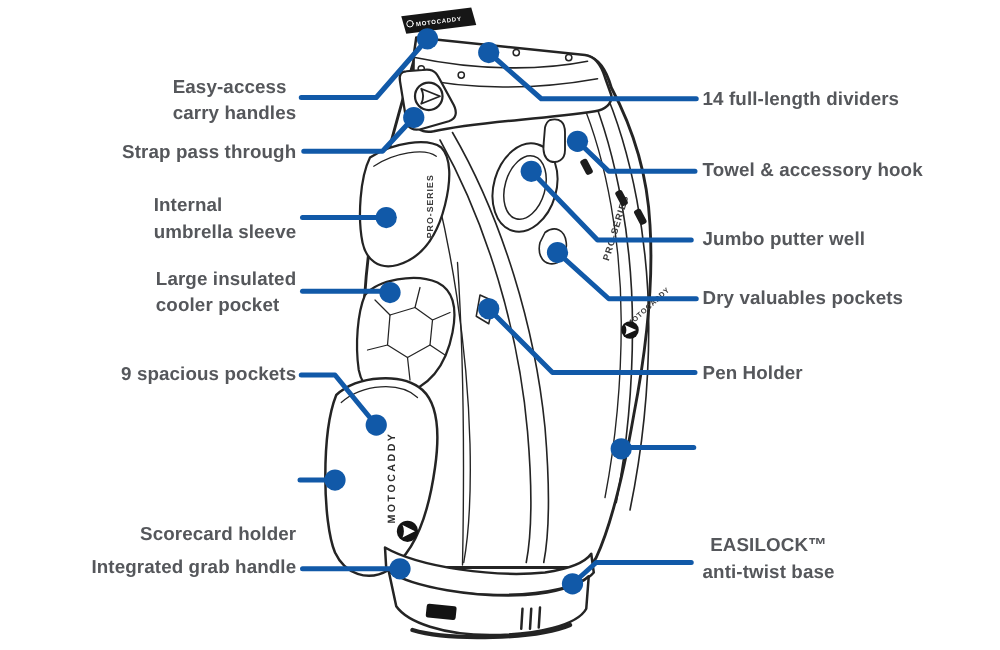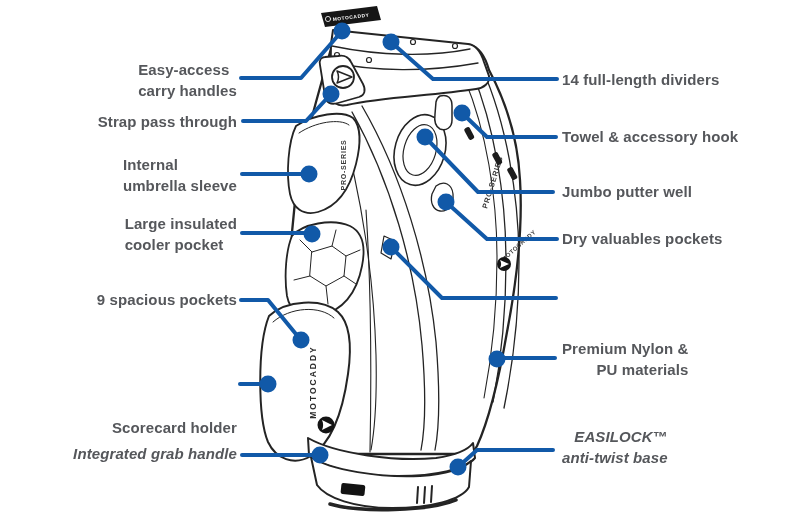--- a/index.html
+++ b/index.html
@@ -18,21 +18,21 @@
   .callout-label{
     position:absolute;
     font-weight:bold;
     font-size:15px;
     line-height:21px;
     color:var(--label-text);
     white-space:pre-line;
     letter-spacing:0.1px;
   }
   .callout-label.left{ text-align:left; }
-  .callout-label.right{ text-align:right; }
+  .callout-label.right{ text-align:center; }
   svg .art{ stroke:var(--line-art); }
   svg .leader{ stroke:var(--leader-blue); stroke-width:4; fill:none; stroke-linecap:round; stroke-linejoin:round; }
   svg .leader-dot{ fill:var(--leader-blue); stroke:none; }
   svg text{ stroke:none; }
 </style>
 </head>
 <body>
 
 <div id="scene">
 
@@ -187,24 +187,23 @@
 
   <div class="callout-label left" style="top:59px;  right:563px;">Easy-access
 carry handles</div>
   <div class="callout-label left" style="top:111px; right:563px;">Strap pass through</div>
   <div class="callout-label left" style="top:154px; right:563px;">Internal
 umbrella sleeve</div>
   <div class="callout-label left" style="top:213px; right:563px;margin-left:27px;">Large insulated
 cooler pocket</div>
   <div class="callout-label left" style="top:289px; right:563px;">9 spacious pockets</div>
   <div class="callout-label left" style="top:373px; right:563px;margin-top:44px;">Scorecard holder</div>
-  <div class="callout-label left" style="top:443px; right:563px;font-style:italic;">Integrated grab handle</div>
+  <div class="callout-label left" style="top:443px; right:563px;">Integrated grab handle</div>
 
   <div class="callout-label right" style="top:69px;  left:562px;">14 full-length dividers</div>
   <div class="callout-label right" style="top:181px; left:562px;">Jumbo putter well</div>
   <div class="callout-label right" style="top:126px; left:562px;">Towel &amp; accessory hook</div>
   <div class="callout-label right" style="top:228px; left:562px;">Dry valuables pockets</div>
-  <div class="callout-label right" style="top:338px; left:562px;">Premium Nylon &amp;
-PU materials</div>
-  <div class="callout-label right" style="top:426px; left:562px;font-style:italic;">EASILOCK™
+  <div class="callout-label right" style="top:288px; left:562px;">Pen Holder</div>
+  <div class="callout-label right" style="top:426px; left:562px;">EASILOCK™
 anti-twist base</div>
 
 </div>
 
 </body></html>

